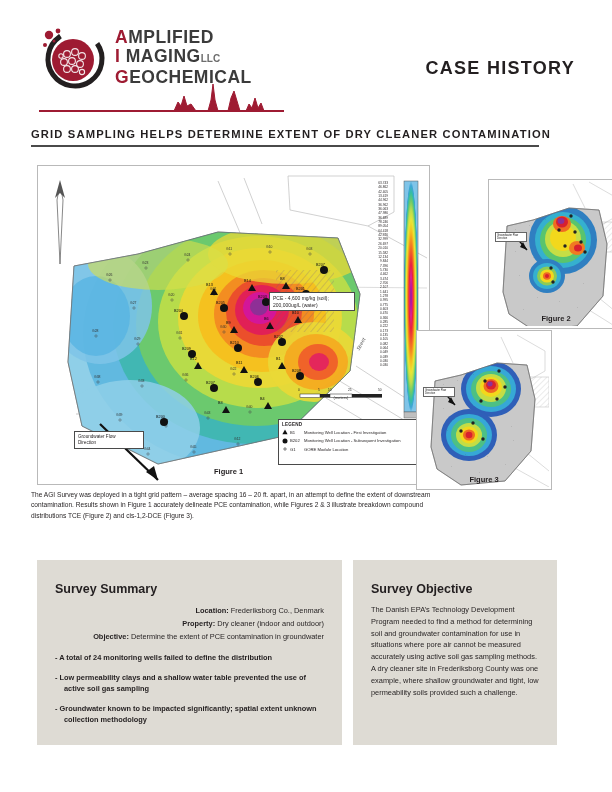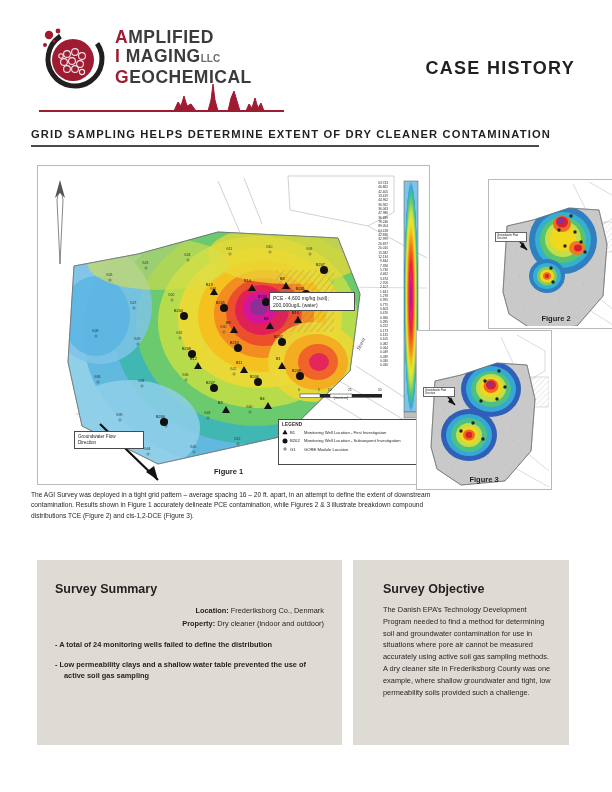--- a/index.html
+++ b/index.html
@@ -106,21 +106,21 @@
   .caption{
     position:absolute;left:31px;top:490px;width:400px;
     font-size:6.6px;line-height:10.4px;color:#231f20;
   }
 
   
   .panel{
     position:absolute;background:#dedbd4;
   }
   #panel-summary{left:37px;top:560px;width:305px;height:185px;}
-  #panel-objective{left:353px;top:560px;width:204px;height:185px;padding-left:12px;}
+  #panel-objective{left:353px;top:560px;width:204px;height:185px;}
   .panel-inner{padding:16px 18px 0 18px;}
   .panel-h{
     font-size:12.5px;font-weight:bold;color:#231f20;margin:6px 0 8px 0;
     letter-spacing:0;
   }
   .kv{font-size:7.4px;line-height:13px;color:#231f20;text-align:right;}
   .kv b{font-weight:bold;}
   .bullets{margin-top:9px;font-weight:bold;}
   .bullet{
     font-size:7.4px;line-height:11.5px;color:#231f20;
@@ -641,23 +641,27 @@
 
   <div class="panel" id="panel-summary">
     <div class="panel-inner">
       <div class="panel-h">Survey Summary</div>
       <div class="kv">
         <b>Location:</b><span> Frederiksborg Co., Denmark</span>
       </div>
       <div class="kv">
         <b>Property:</b><span> Dry cleaner (indoor and outdoor)</span>
       </div>
+      <div class="kv">
+        <b>Objective:</b><span> Determine the extent of PCE contamination in groundwater</span>
+      </div>
       <div class="bullets">
         <div class="bullet">-  A total of 24 monitoring wells failed to define the distribution</div>
         <div class="bullet">-  Low permeability clays and a shallow water table prevented the use of active soil gas sampling</div>
+        <div class="bullet">-  Groundwater known to be impacted significantly;  spatial extent unknown collection methodology</div>
       </div>
     </div>
   </div>
 
   <div class="panel" id="panel-objective">
     <div class="panel-inner">
       <div class="panel-h">Survey Objective</div>
       <div class="obj-body">The Danish EPA’s Technology Development Program needed to find a method for determining soil and groundwater contamination for use in situations where pore air cannot be measured accurately using active soil gas sampling methods. A dry cleaner site in Frederiksborg County was one example, where shallow groundwater and tight, low permeability soils provided such a challenge.</div>
     </div>
   </div>

